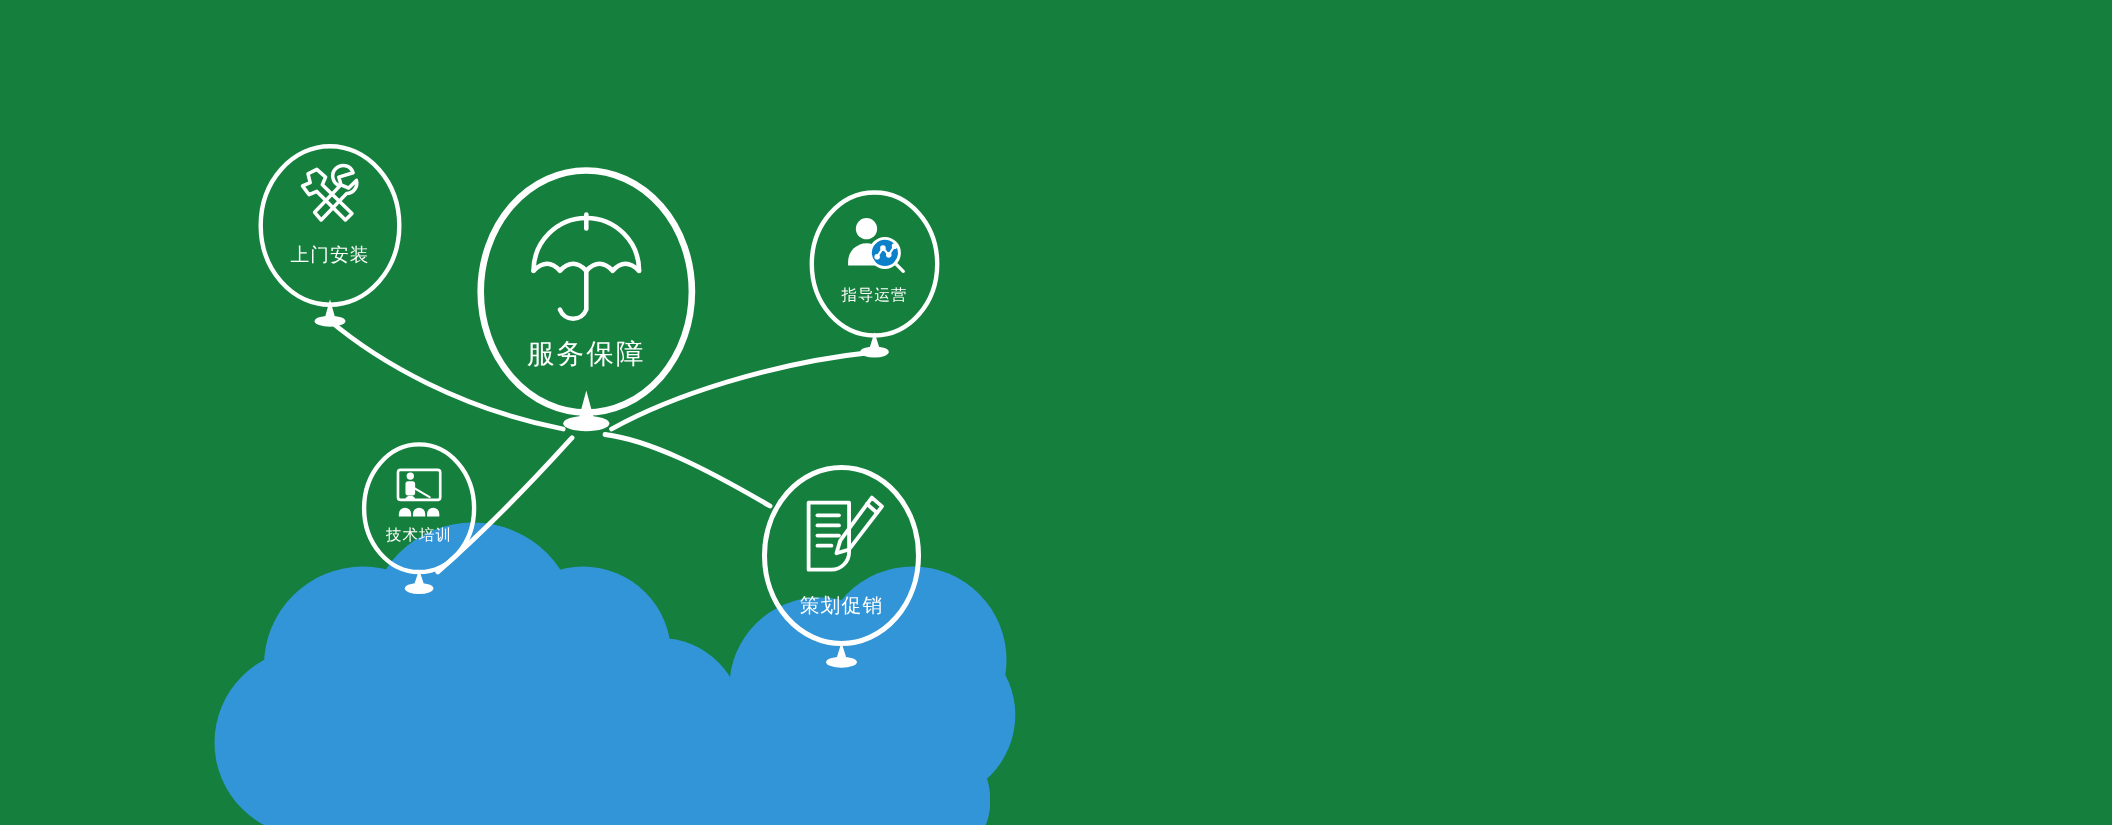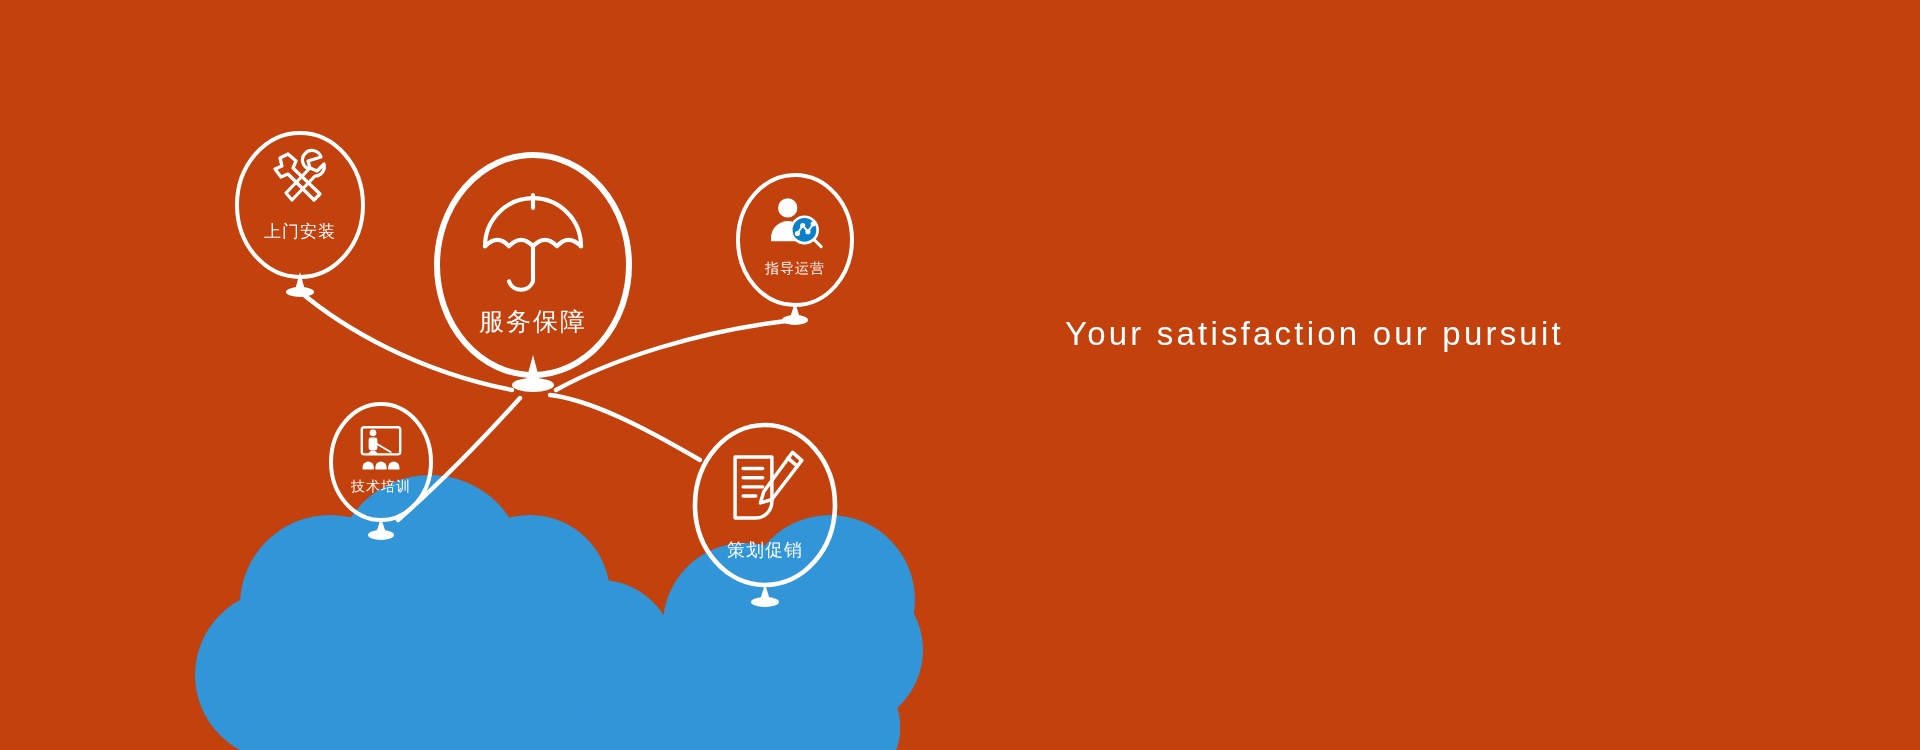--- a/index.html
+++ b/index.html
@@ -5,21 +5,21 @@
 <style>
   * { margin:0; padding:0; box-sizing:border-box; }
   html, body {
     width:1920px; height:750px;
     overflow:hidden;
     font-family:"Liberation Sans","DejaVu Sans",sans-serif;
   }
   #banner {
     position:relative;
     width:1920px; height:750px;
-    background:#c2410c;
+    background:#15803d;
     overflow:hidden;
   }
   #bush-layer { position:absolute; left:0; bottom:0; width:1920px; height:330px; }
   #graphic-layer { position:absolute; left:0; top:0; width:1920px; height:750px; }
 
   .text-block {
     position:absolute;
     left:1065px;
     top:268px;
     width:760px;
@@ -194,16 +194,15 @@
       <g transform="translate(765,488) scale(1.15)">
         <use href="#icon-doc-pencil"></use>
       </g>
       <text x="765" y="556" fill="#ffffff" font-size="18" text-anchor="middle" font-family="'Liberation Sans', sans-serif" letter-spacing="1">策划促销</text>
       <path d="M 765 584 L 770 600 L 760 600 Z" fill="#ffffff"></path>
       <ellipse cx="765" cy="602" rx="14" ry="5" fill="#ffffff"></ellipse>
     </g>
   </svg>
 
   <div class="text-block">
-    <div class="subline">Your satisfaction our pursuit</div>
   </div>
 
 </div>
 
 </body></html>

